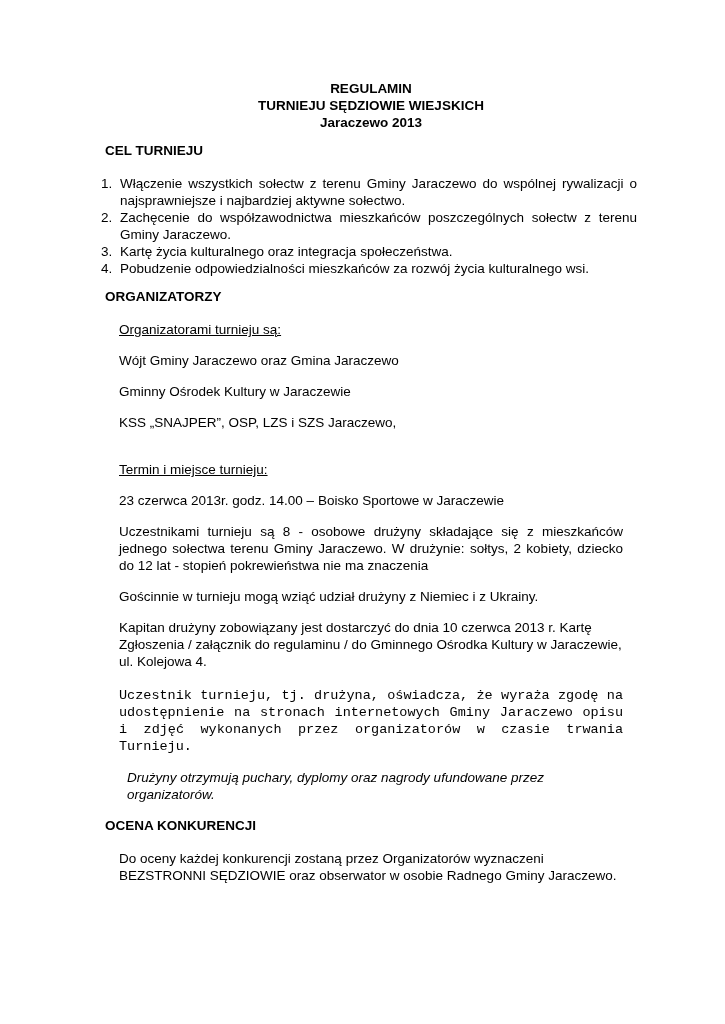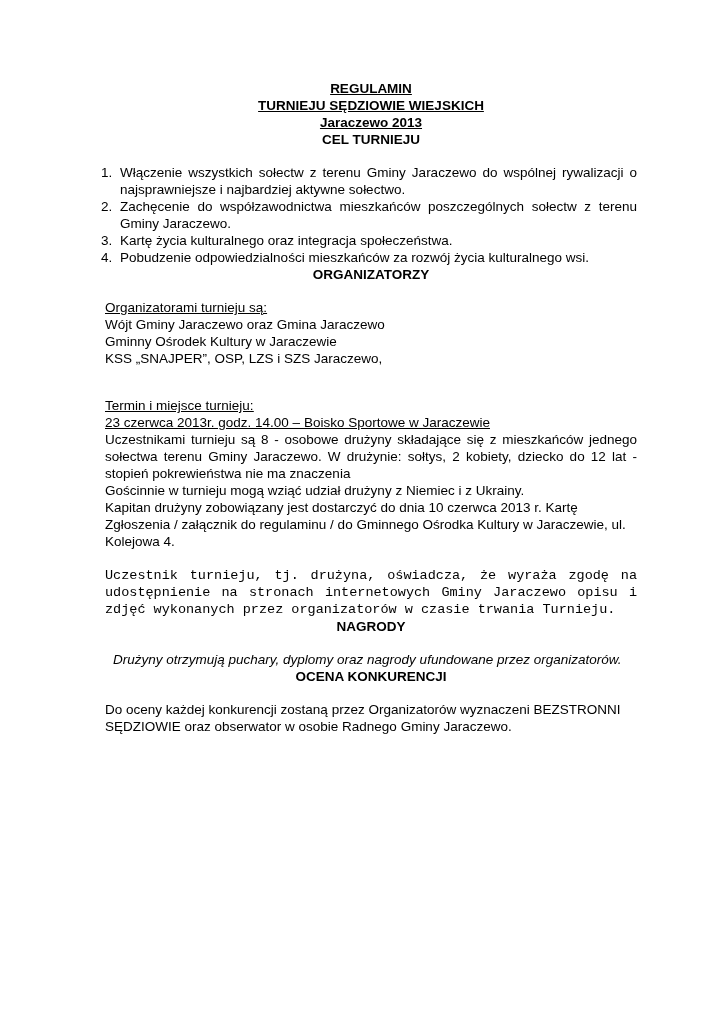--- a/index.html
+++ b/index.html
@@ -21,55 +21,52 @@
     width: 725px;
     height: 1024px;
     padding: 80px 88px 40px 105px;
     background: #ffffff;
   }
   .doc-title {
     text-align: center;
     font-weight: bold;
   }
   .title-line {
-    text-decoration: underline;
   }
   h2.section-heading {
     font-size: 13.5px;
     line-height: 17px;
     font-weight: bold;
-    text-align: center;
-    margin: 0 0 16px 0;
+    margin: 11px 0 16px 0;
   }
   ol.goals-list {
     margin: 0;
     padding: 0 0 0 0;
     list-style-position: outside;
   }
   ol.goals-list li {
     margin-left: 11px;
     padding-left: 4px;
     text-align: justify;
   }
   p {
-    margin: 0;
+    margin: 14px;
   }
   .underline {
     text-decoration: underline;
   }
   .justify {
     text-align: justify;
   }
   .gap-top-1 {
     margin-top: 17px;
     font-family: Liberation Mono, monospace;
   }
   .gap-top-2 {
     margin-top: 30px;
-    text-decoration: underline;
   }
   .indent-small {
     padding-left: 8px;
     font-style: italic;
   }
 </style>
 </head>
 <body>
 
 <div class="page">
@@ -104,21 +101,20 @@
   </div>
 
 
   <p class="justify">Uczestnikami turnieju są 8 - osobowe drużyny składające się z mieszkańców jednego sołectwa terenu Gminy Jaraczewo. W drużynie: sołtys, 2 kobiety, dziecko do 12 lat  - stopień pokrewieństwa nie ma znaczenia</p>
   <p>Gościnnie w turnieju mogą wziąć udział drużyny z Niemiec i z Ukrainy.</p>
 
 
   <p>Kapitan drużyny zobowiązany jest dostarczyć do dnia 10 czerwca 2013 r. Kartę Zgłoszenia / załącznik do regulaminu / do Gminnego Ośrodka Kultury w Jaraczewie, ul. Kolejowa 4.</p>
   <p class="justify gap-top-1">Uczestnik turnieju, tj. drużyna, oświadcza, że wyraża zgodę na udostępnienie na stronach internetowych Gminy Jaraczewo opisu i zdjęć wykonanych przez organizatorów w czasie trwania Turnieju.</p>
 
-  <h2 class="section-heading">NAGRODY</h2>
 
   <p class="indent-small">Drużyny otrzymują puchary,  dyplomy oraz nagrody ufundowane przez organizatorów.</p>
 
   <h2 class="section-heading">OCENA KONKURENCJI</h2>
 
   <p>Do oceny każdej konkurencji zostaną przez Organizatorów wyznaczeni BEZSTRONNI SĘDZIOWIE oraz obserwator w osobie Radnego Gminy Jaraczewo.</p>
 
 </div>
 
 </body></html>

